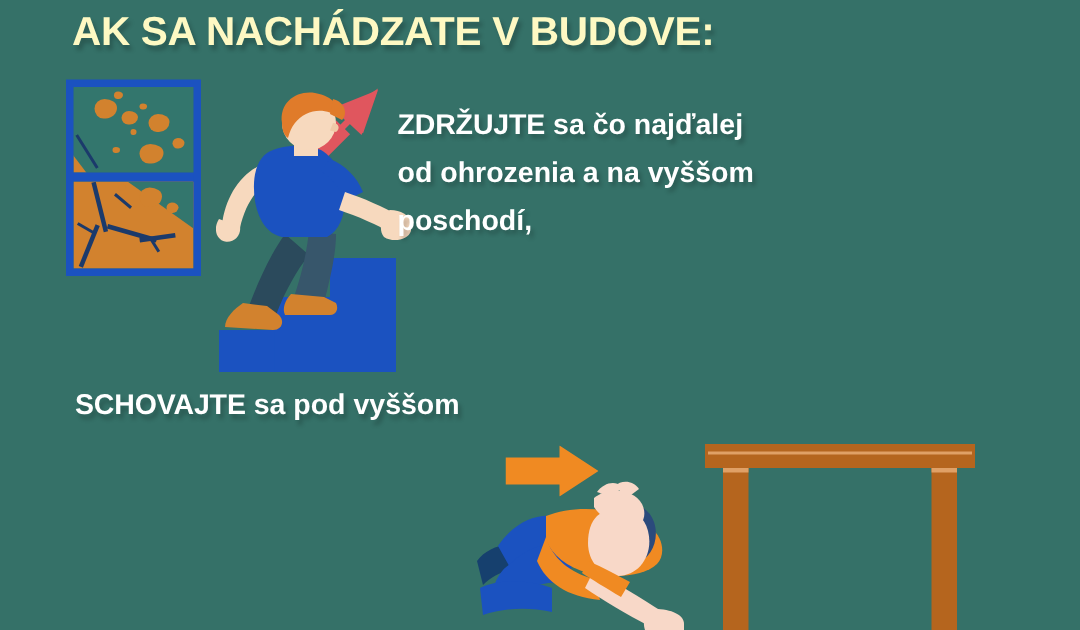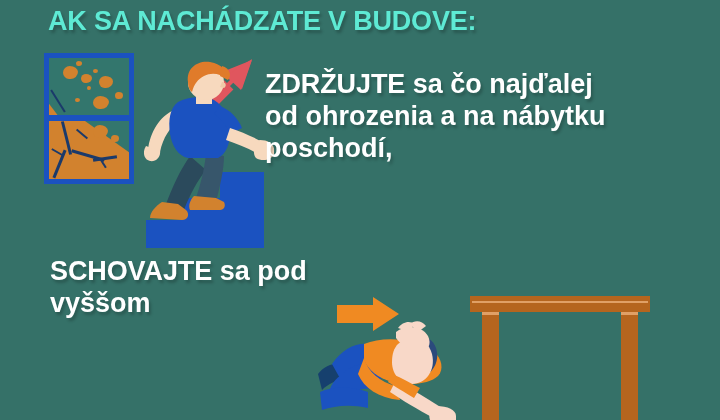--- a/index.html
+++ b/index.html
@@ -17,29 +17,29 @@
     -webkit-font-smoothing: antialiased;
   }
 
   
   .headline {
     position: absolute;
     left: 48px;
     top: 6px;
     font-size: 27px;
     font-weight: bold;
-    color: #5eead4;
+    color: #fef9c3;
     letter-spacing: -0.2px;
     text-shadow: 2px 3px 3px rgba(0,0,0,0.22);
     white-space: nowrap;
   }
   .body-block {
     position: absolute;
     color: #ffffff;
-    font-size: 27px;
+    font-size: 19px;
     font-weight: bold;
     line-height: 32px;
     text-shadow: 2px 3px 3px rgba(0,0,0,0.22);
   }
   #block-upstairs { left: 265px; top: 68px; width: 400px; }
   #block-hide     { left: 50px;  top: 255px; width: 340px; }
   .body-block .lead { letter-spacing: -0.1px; }
 
   
   #window-scene {
@@ -213,21 +213,21 @@
       <path d="M78 8 C86 10 88 18 84 22 L76 18 Z" fill="#E07B2A"></path>
 
       <path d="M78 24 C82 24 83 28 80 30 L76 29 Z" fill="#F0C9A8"></path>
     </svg>
   </div>
 
   <div id="block-upstairs" class="body-block">
     <div>
       <span class="lead">ZDRŽUJTE</span><span> sa čo najďalej</span>
     </div>
-    <div>od  ohrozenia a na nábytku</div>
+    <div>od  ohrozenia a na vyššom</div>
     <div>poschodí,</div>
   </div>
 
   <div id="block-hide" class="body-block">
     <div>
       <span class="lead">SCHOVAJTE</span><span> sa pod vyššom</span>
     </div>
   </div>
 
   <div id="arrow-right">

